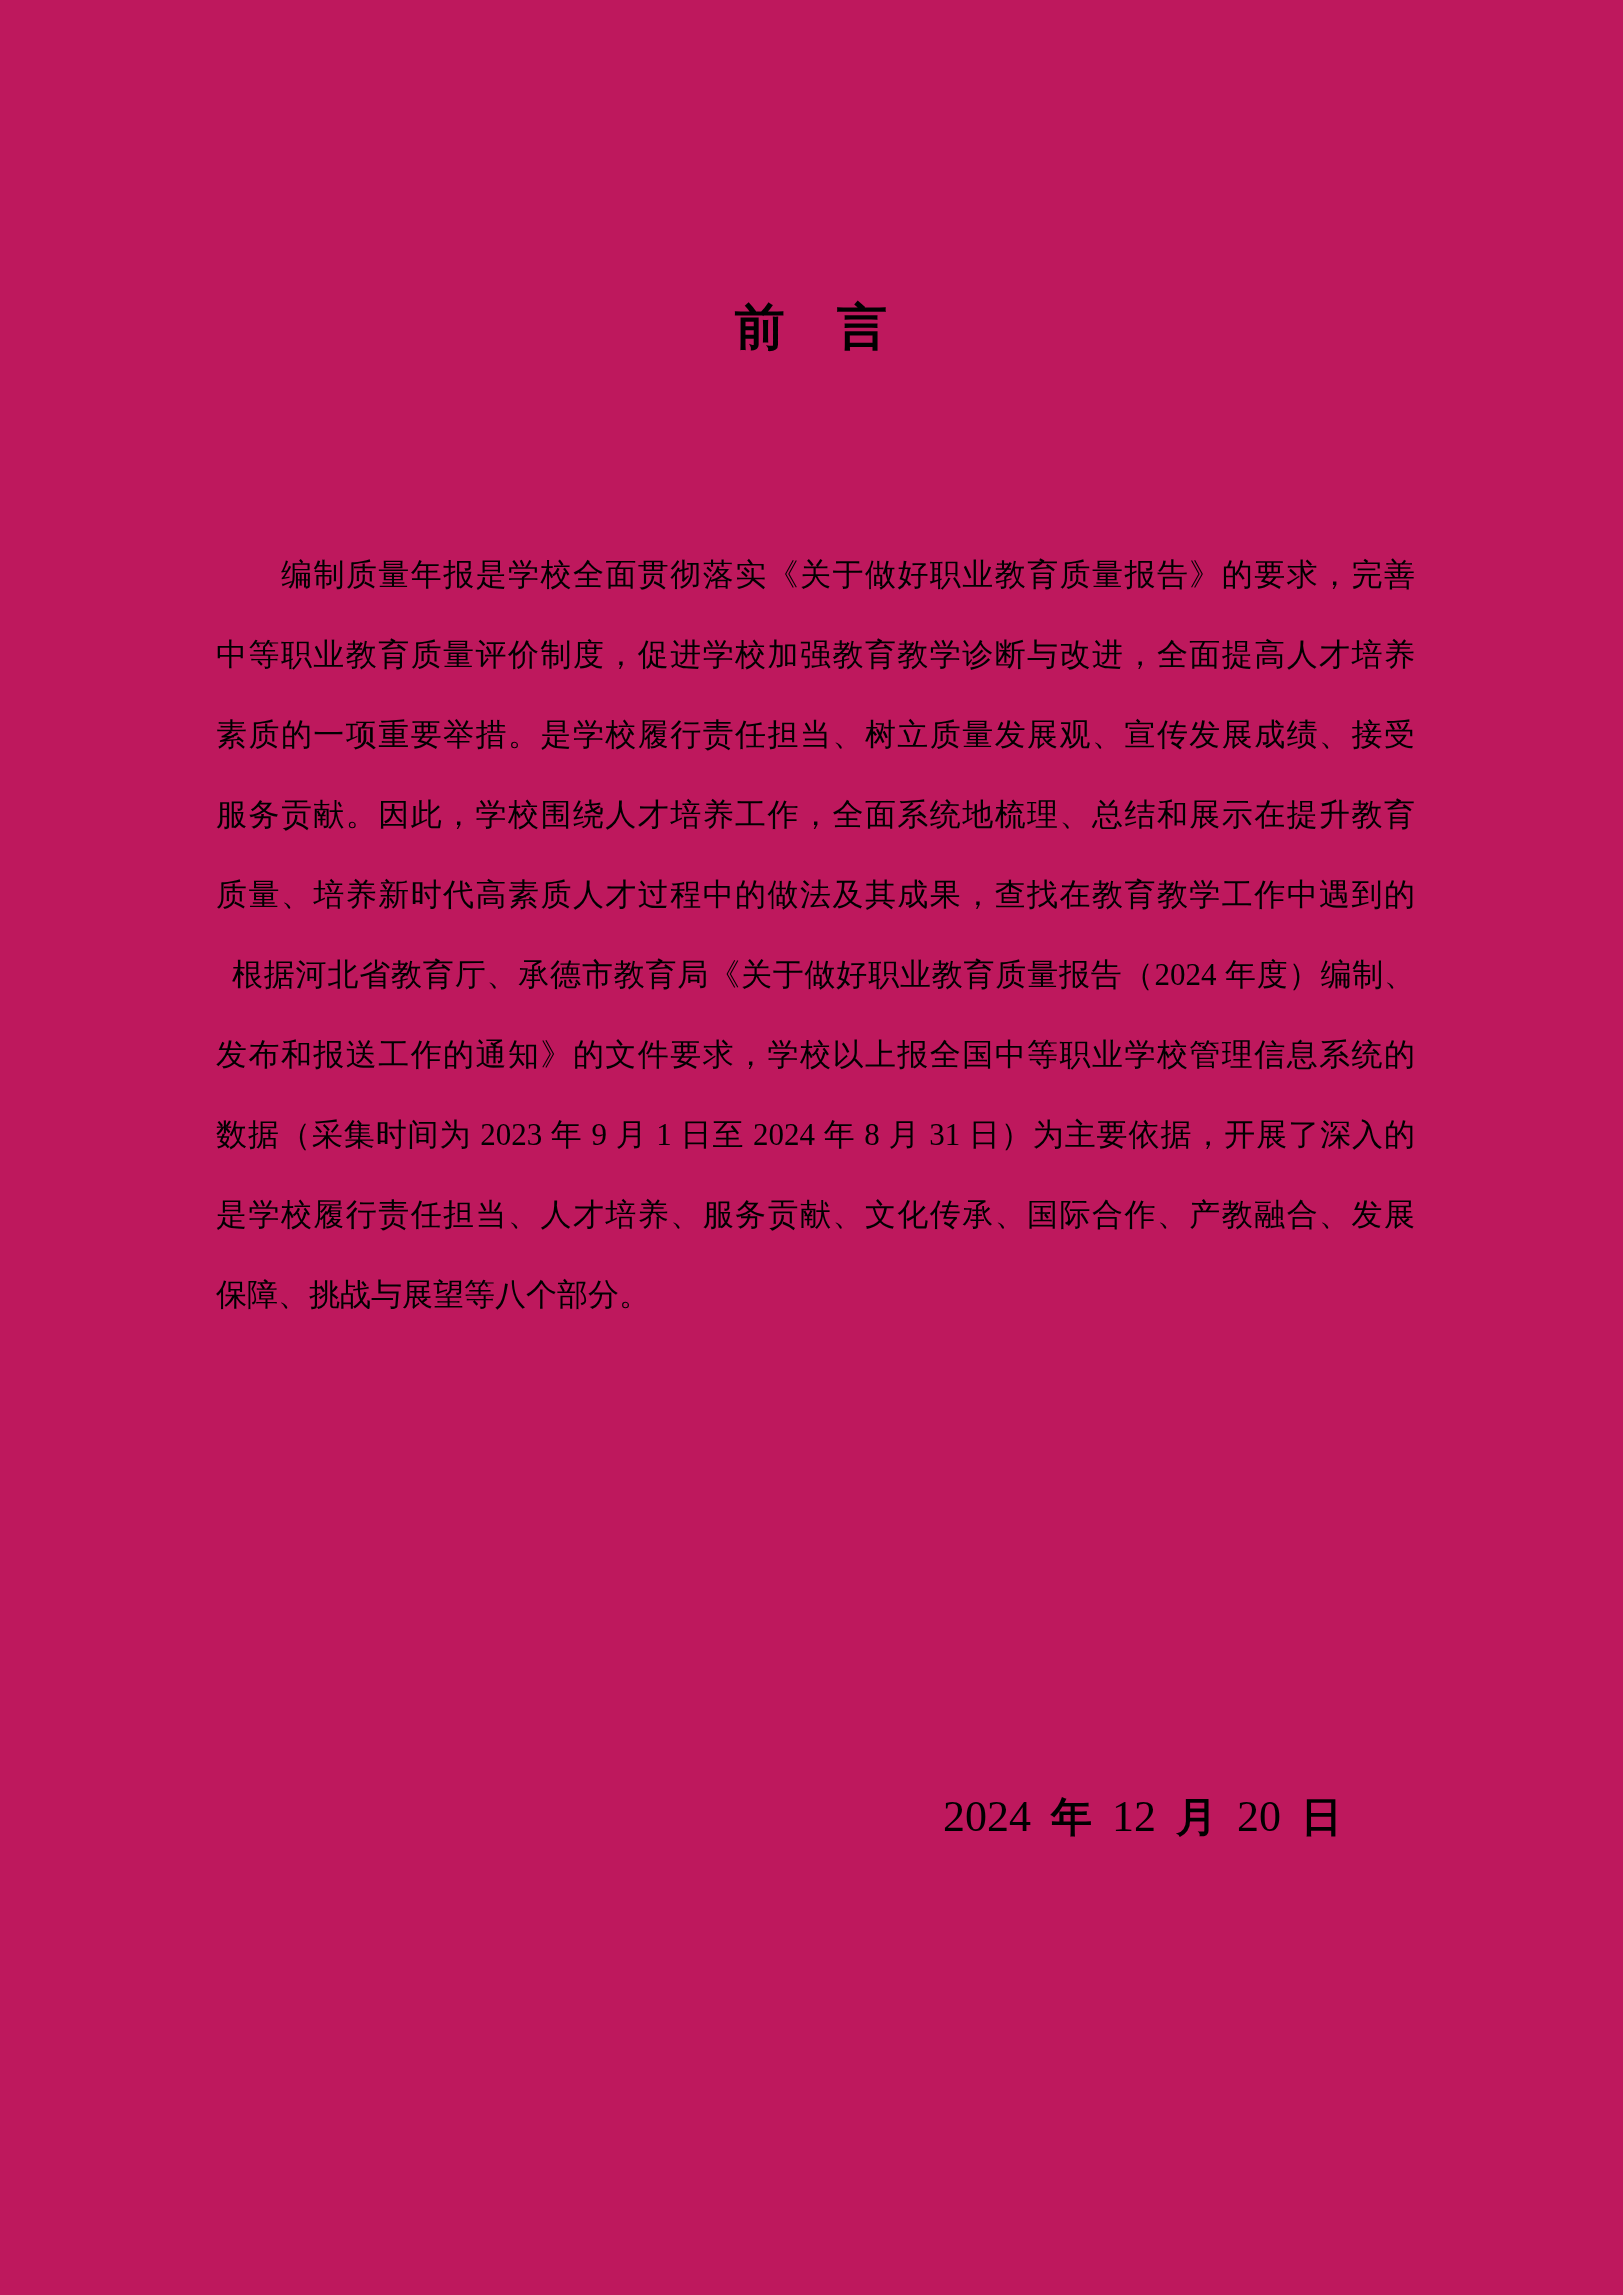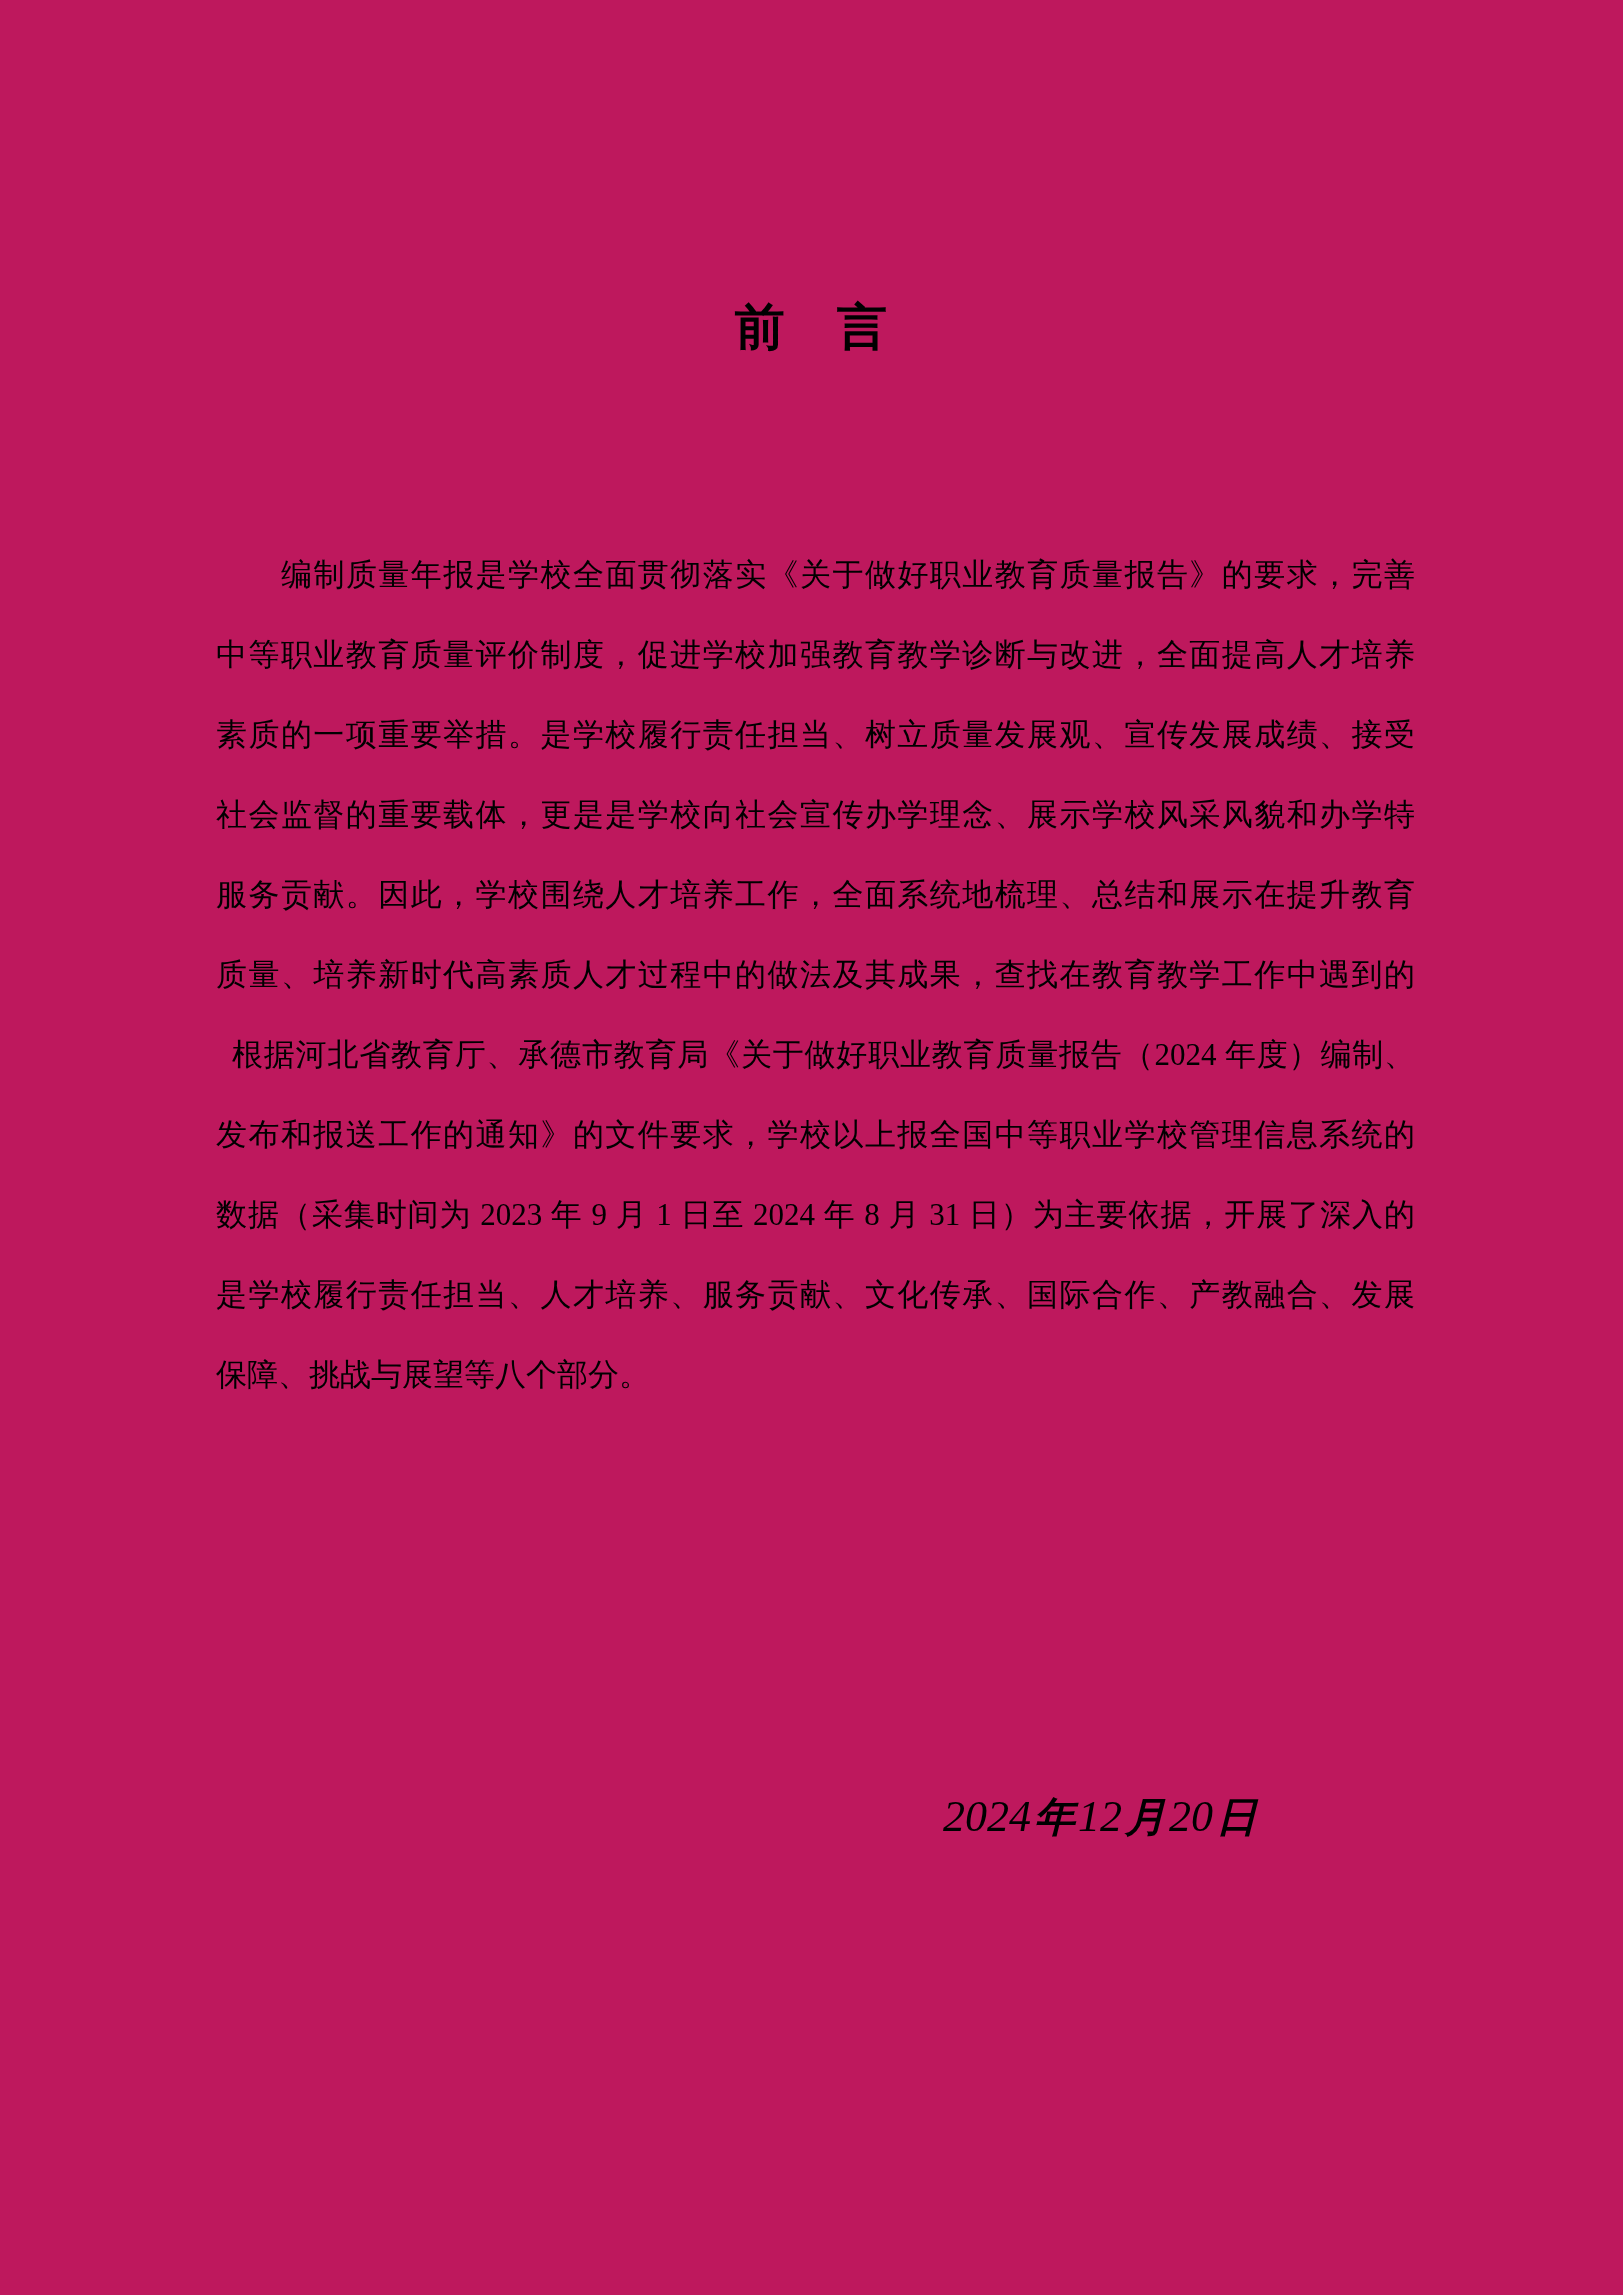--- a/index.html
+++ b/index.html
@@ -49,23 +49,22 @@
   .bodyline.para-end {
     text-align-last: left;
   }
   
   .date-line {
     position: absolute;
     left: 943px;
     top: 1795px;
     display: flex;
     align-items: baseline;
-    gap: 3px;
+    gap: 20px;
     white-space: nowrap;
-    font-style: italic;
   }
   .date-line .num {
     font-family: "Liberation Serif", "DejaVu Serif", serif;
     font-size: 44px;
     font-weight: 400;
     line-height: 1;
   }
   .date-line .cjk {
     font-size: 41px;
     font-weight: 700;
@@ -76,21 +75,20 @@
 <body>
 
 <div class="page">
 
   <h1 class="doc-title">前　言</h1>
 
   <div class="body-text">
       <div class="bodyline" style="padding-left: 65px;">编制质量年报是学校全面贯彻落实《关于做好职业教育质量报告》的要求，完善</div>
       <div class="bodyline">中等职业教育质量评价制度，促进学校加强教育教学诊断与改进，全面提高人才培养</div>
       <div class="bodyline">素质的一项重要举措。是学校履行责任担当、树立质量发展观、宣传发展成绩、接受</div>
-      <div class="bodyline">社会监督的重要载体，更是是学校向社会宣传办学理念、展示学校风采风貌和办学特</div>
       <div class="bodyline">服务贡献。因此，学校围绕人才培养工作，全面系统地梳理、总结和展示在提升教育</div>
       <div class="bodyline">质量、培养新时代高素质人才过程中的做法及其成果，查找在教育教学工作中遇到的</div>
       <div class="bodyline" style="padding-left: 16px;">根据河北省教育厅、承德市教育局《关于做好职业教育质量报告（2024 年度）编制、</div>
       <div class="bodyline">发布和报送工作的通知》的文件要求，学校以上报全国中等职业学校管理信息系统的</div>
       <div class="bodyline">数据（采集时间为 2023 年 9 月 1 日至 2024 年 8 月 31 日）为主要依据，开展了深入的</div>
       <div class="bodyline">是学校履行责任担当、人才培养、服务贡献、文化传承、国际合作、产教融合、发展</div>
       <div class="bodyline para-end">保障、挑战与展望等八个部分。</div>
     </div>
 
   <div class="date-line">

